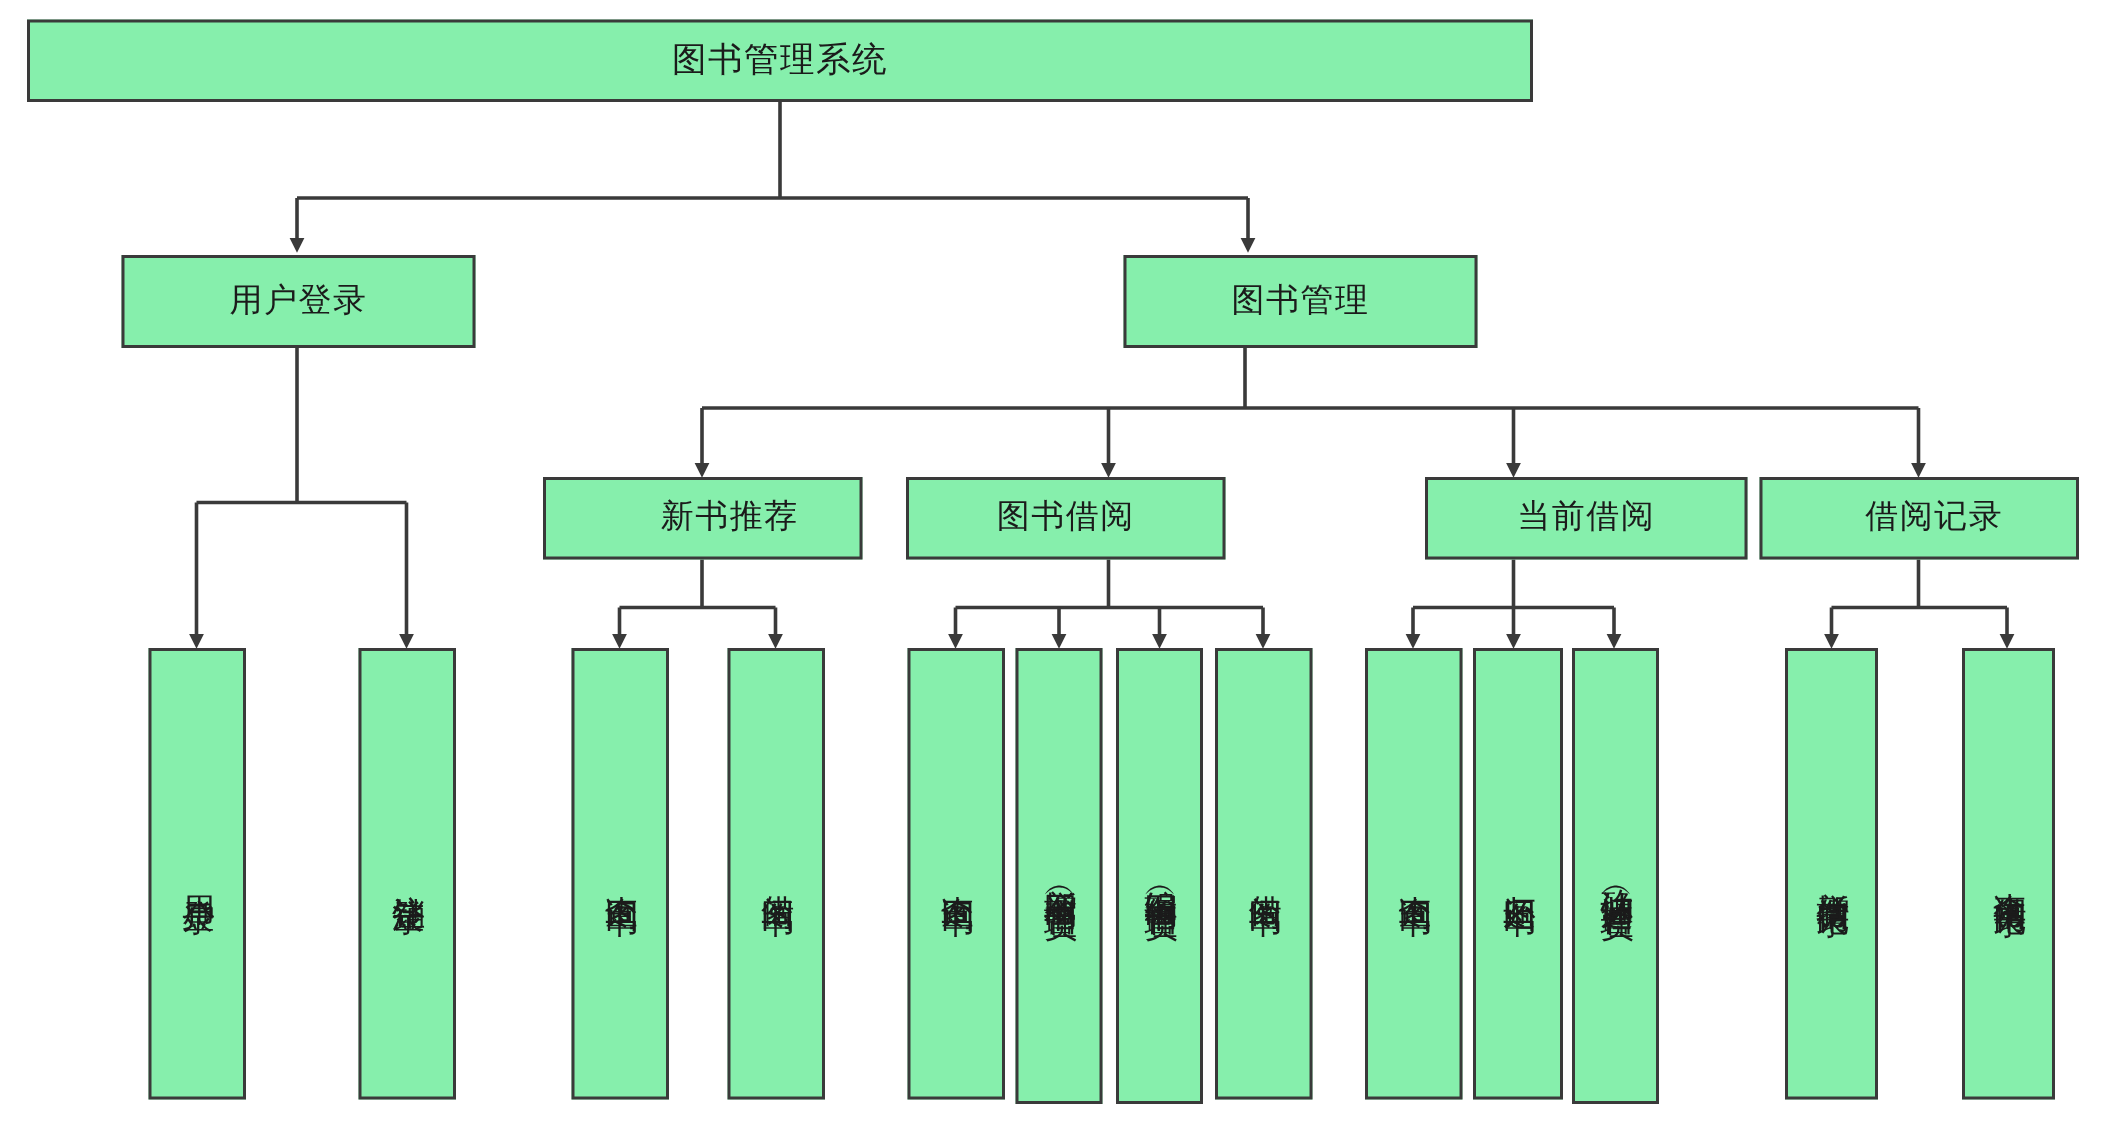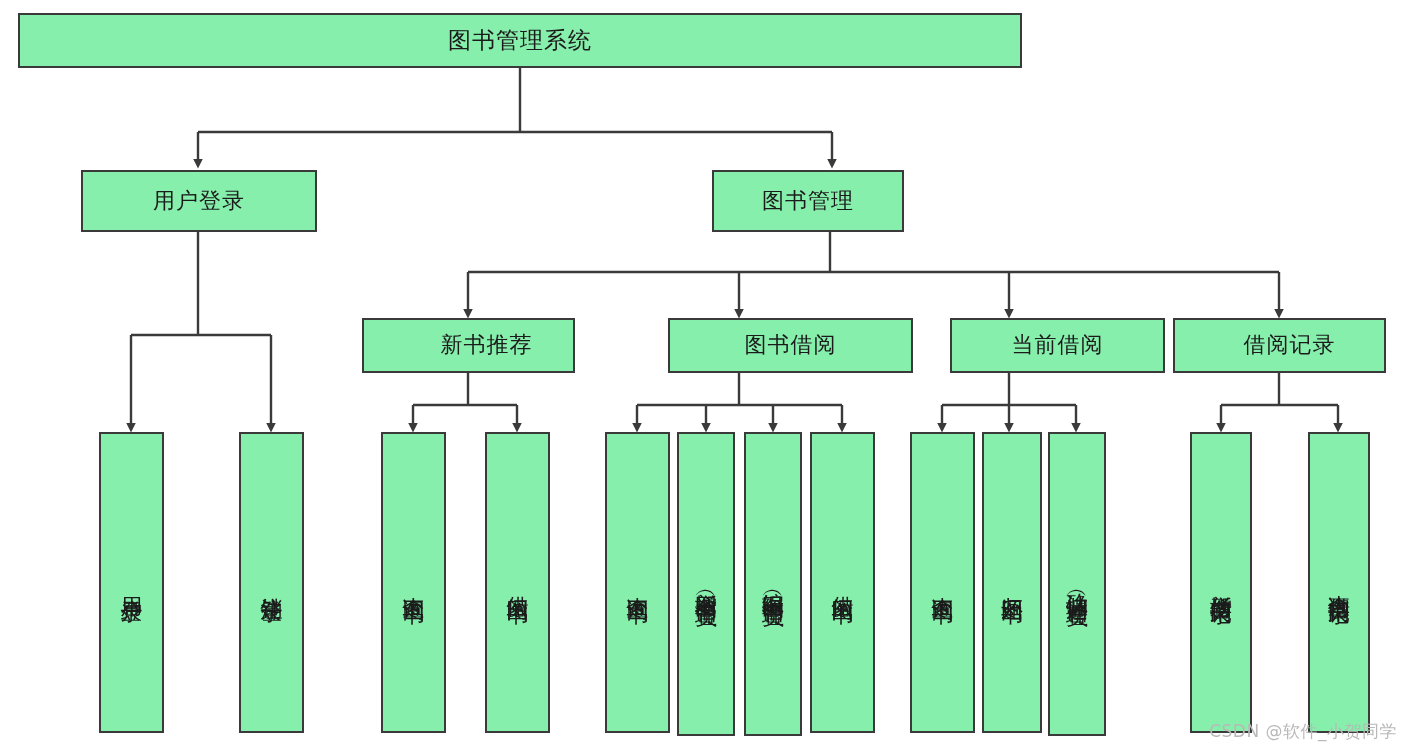--- a/index.html
+++ b/index.html
@@ -106,29 +106,29 @@
   </svg>
 
   <div class="node h root" style="left:18px;top:13px;width:1004px;height:55px;">
     <span class="lbl">图书管理系统</span>
   </div>
 
   <div class="node h" style="left:81px;top:170px;width:236px;height:62px;">
     <span class="lbl">用户登录</span>
   </div>
 
-  <div class="node h" style="left:712px;top:170px;width:192px;height:62px;text-align:right;">
+  <div class="node h" style="left:749px;top:170px;width:236px;height:62px;text-align:right;">
     <span class="lbl">图书管理</span>
   </div>
 
   <div class="node h" style="left:362px;top:318px;width:213px;height:55px;padding-left:36px;">
     <span class="lbl">新书推荐</span>
   </div>
 
-  <div class="node h" style="left:668px;top:318px;width:245px;height:55px;">
+  <div class="node h" style="left:604px;top:318px;width:213px;height:55px;">
     <span class="lbl">图书借阅</span>
   </div>
 
   <div class="node h" style="left:902px;top:318px;width:215px;height:55px;margin-left:48px;">
     <span class="lbl">当前借阅</span>
   </div>
 
   <div class="node h" style="left:1173px;top:318px;width:213px;height:55px;padding-left:20px;">
     <span class="lbl">借阅记录</span>
   </div>
@@ -170,15 +170,14 @@
     <span class="lbl">确认归还（管理员）</span>
   </div>
 
   <div class="node v" style="left:1190px;top:432px;width:62px;height:301px;">
     <span class="lbl">新增借阅记录</span>
   </div>
   <div class="node v" style="left:1308px;top:432px;width:62px;height:301px;">
     <span class="lbl">查询借阅记录</span>
   </div>
 
-  <div class="watermark">CSDN @软件_小贺同学</div>
 
 </div>
 
 </body></html>

